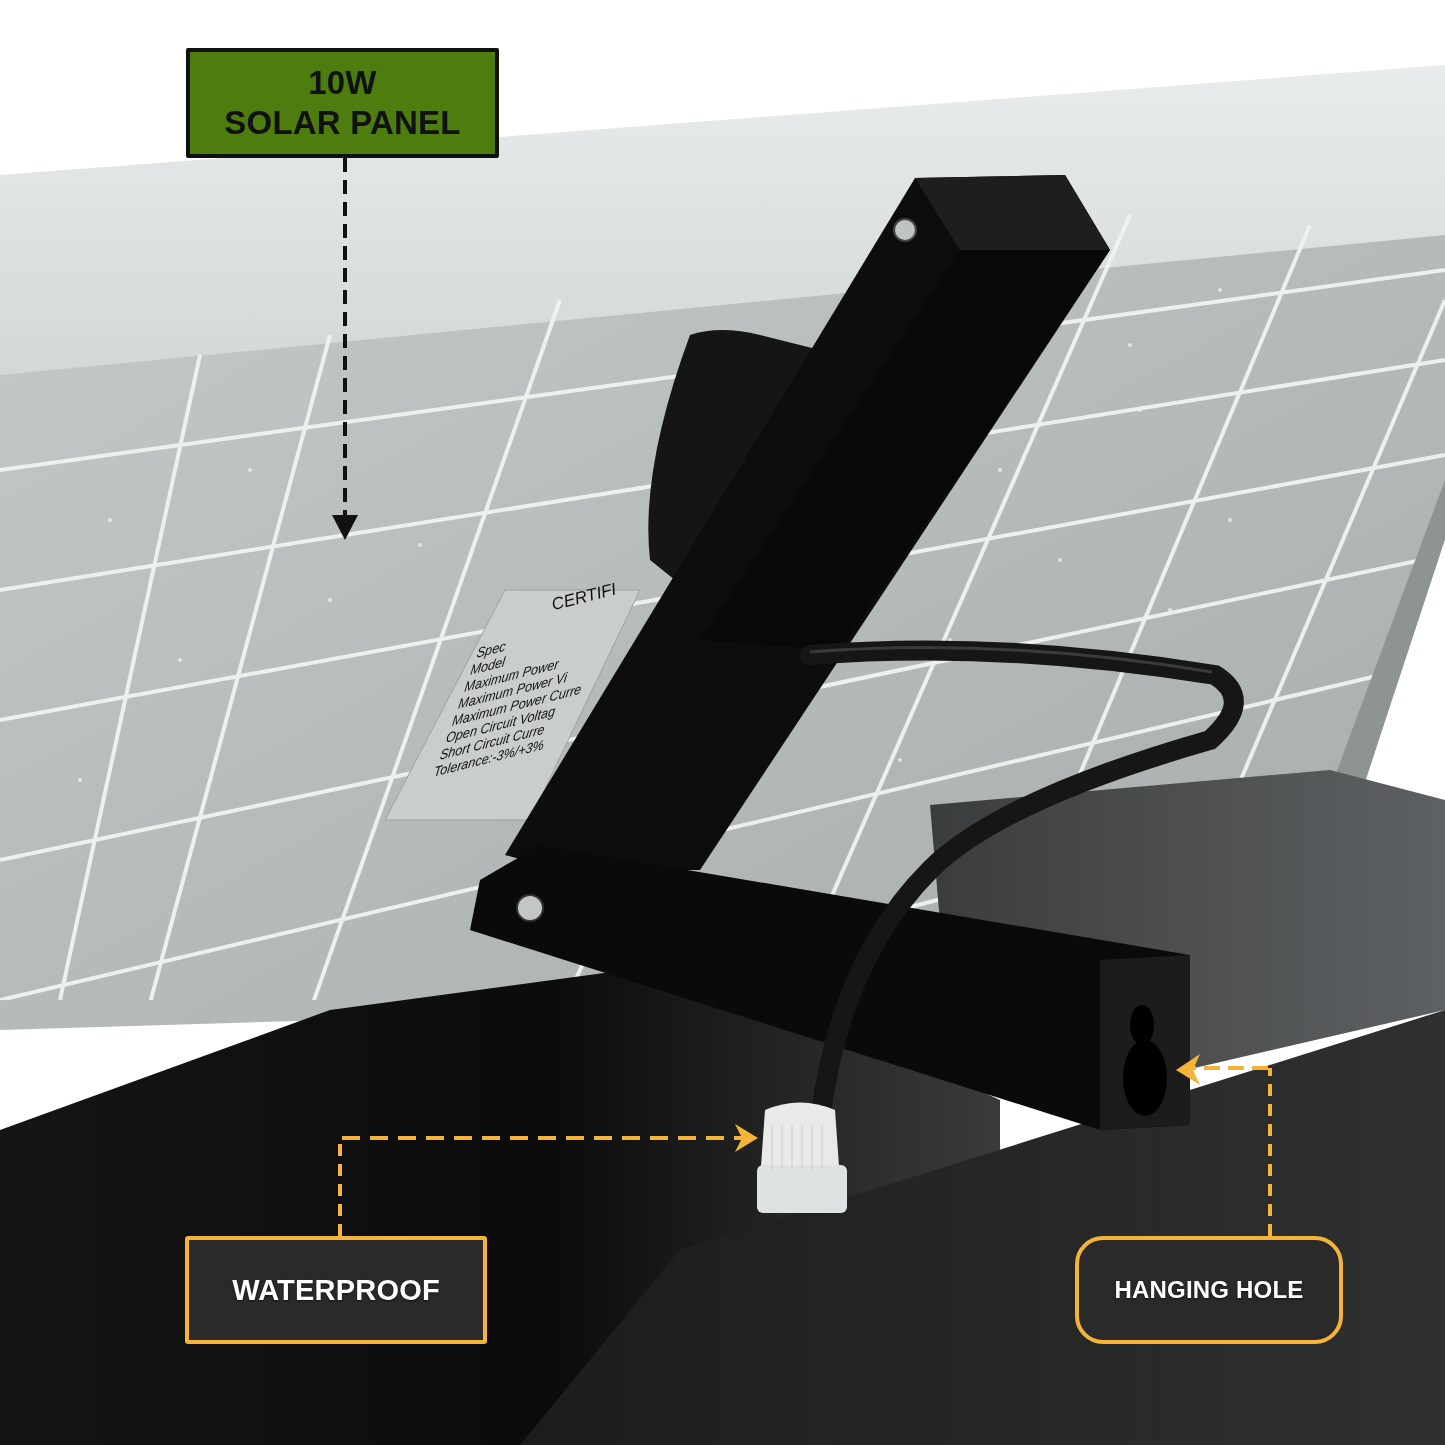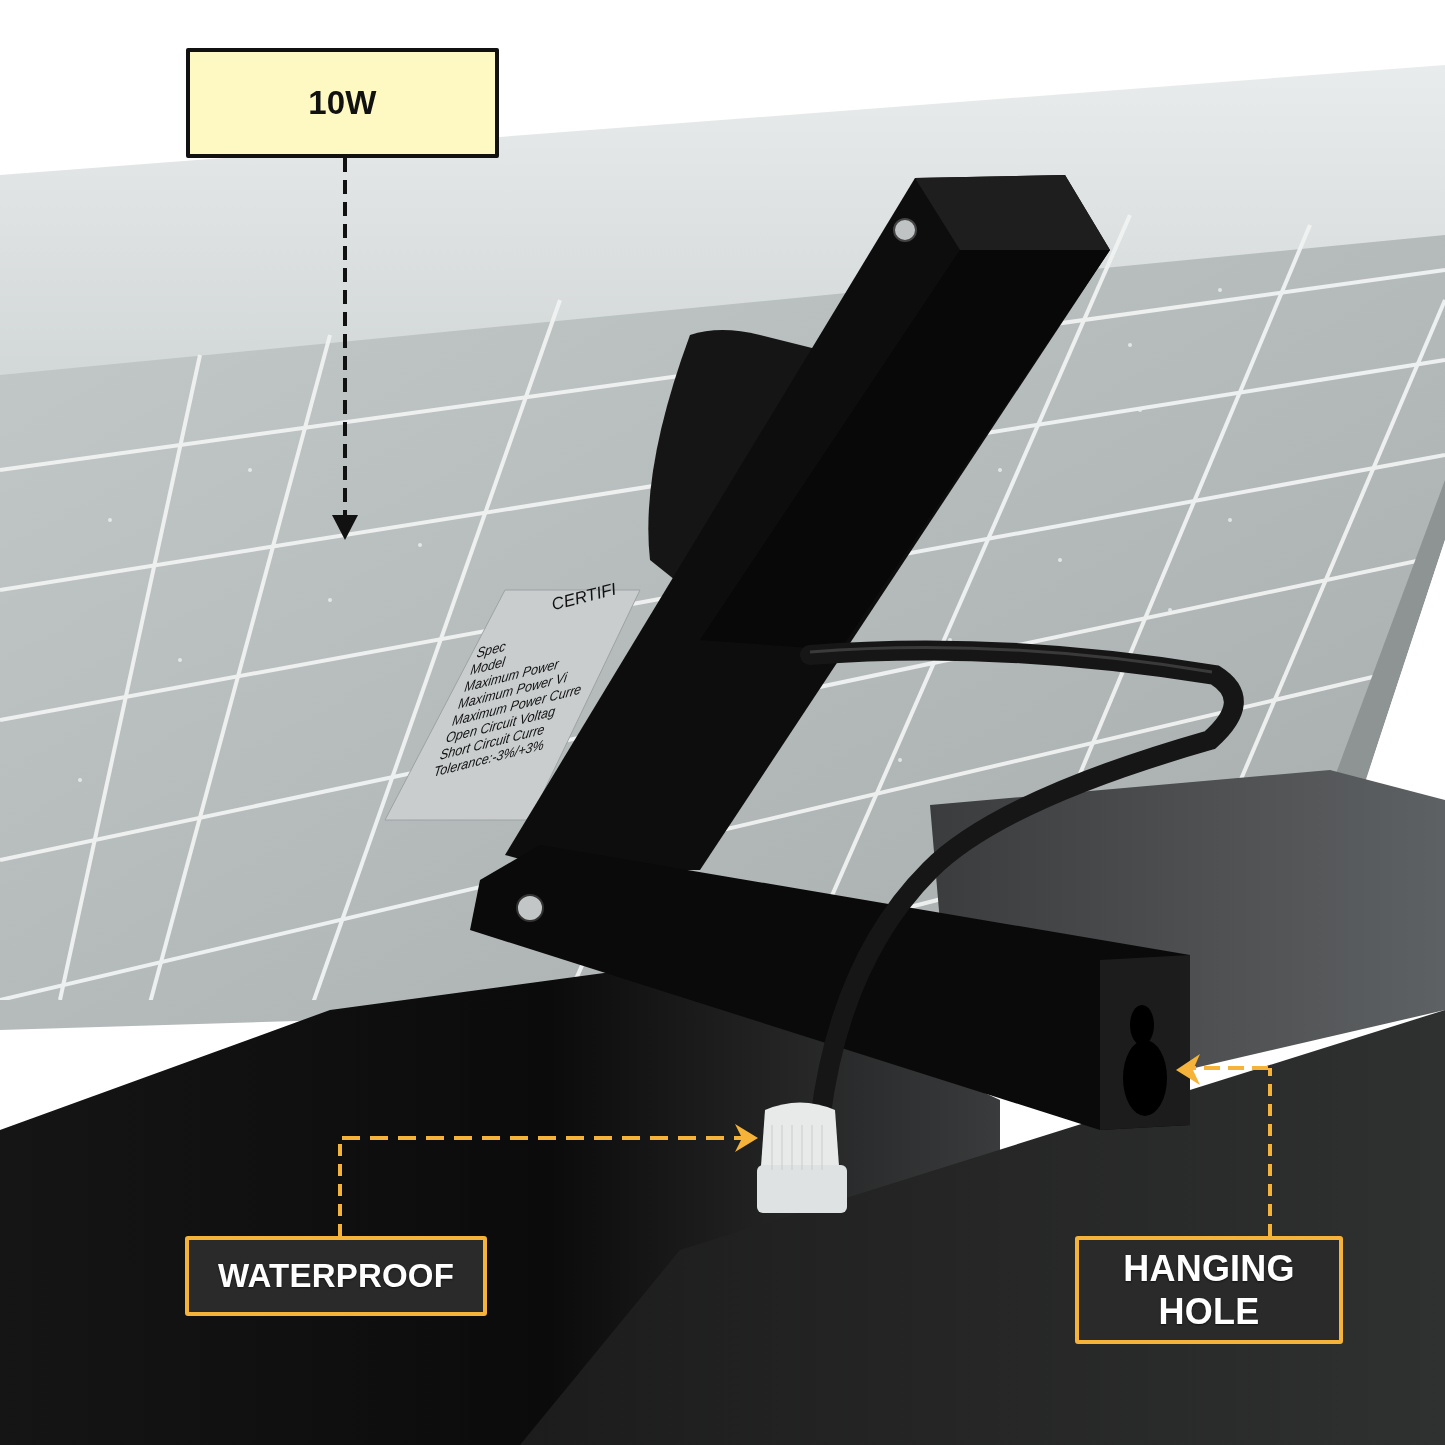--- a/index.html
+++ b/index.html
@@ -2,27 +2,27 @@
 <html><head>
 <meta charset="utf-8">
 <style>
   html, body { margin:0; padding:0; background:#ffffff; }
   body { width:1445px; height:1445px; position:relative; overflow:hidden;
          font-family:"Liberation Sans", "DejaVu Sans", sans-serif; }
   #scene { position:absolute; left:0; top:0; width:1445px; height:1445px; }
   .callout { position:absolute; box-sizing:border-box; display:flex; flex-direction:column;
              align-items:center; justify-content:center; font-weight:bold; text-align:center;
              letter-spacing:0.2px; }
-  .callout-light { background:#fef9c3; border:4px solid #111111; color:#111111; border-radius:2px; }
+  .callout-light { background:#4d7c0f; border:4px solid #111111; color:#111111; border-radius:2px; }
   .callout-dark  { background:#2a2a2a; border:4px solid #f5b33a; color:#ffffff; border-radius:3px;
                    text-shadow:0 1px 2px rgba(0,0,0,0.6); }
   .callout span { display:block; line-height:1.2; }
   #callout-solar { left:186px; top:48px; width:313px; height:110px; font-size:33px; }
-  #callout-gland { left:185px; top:1236px; width:302px; height:80px; font-size:33px; }
-  #callout-hole  { left:1075px; top:1236px; width:268px; height:108px; font-size:36px; }
+  #callout-gland { left:185px; top:1236px; width:302px; height:108px; font-size:29px; }
+  #callout-hole  { left:1075px; top:1236px; width:268px; height:108px; font-size:24px;border-radius:28px; }
   .spec-label { position:absolute; left:0; top:0; transform-origin:0 0; }
   .spec-label div { font-family:"Liberation Sans", sans-serif; font-style:italic; font-size:13px;
                     color:#111; white-space:nowrap; }
 </style>
 </head>
 <body>
 
 <svg id="scene" viewBox="0 0 1445 1445" xmlns="http://www.w3.org/2000/svg">
   <defs>
     <linearGradient id="frameGrad" x1="0" y1="0" x2="0" y2="1">
@@ -163,20 +163,21 @@
   <div style="margin-left:-8px;">Maximum Power</div>
   <div style="margin-left:-12px;">Maximum Power Vi</div>
   <div style="margin-left:-16px;">Maximum Power Curre</div>
   <div style="margin-left:-20px;">Open Circuit Voltag</div>
   <div style="margin-left:-24px;">Short Circuit Curre</div>
   <div style="margin-left:-28px;">Tolerance:-3%/+3%</div>
 </div>
 
 <div id="callout-solar" class="callout callout-light">
   <span>10W</span>
+  <span>SOLAR PANEL</span>
 </div>
 
 <div id="callout-gland" class="callout callout-dark">
   <span>WATERPROOF</span>
 </div>
 
 <div id="callout-hole" class="callout callout-dark">
   <span>HANGING HOLE</span>
 </div>
 

